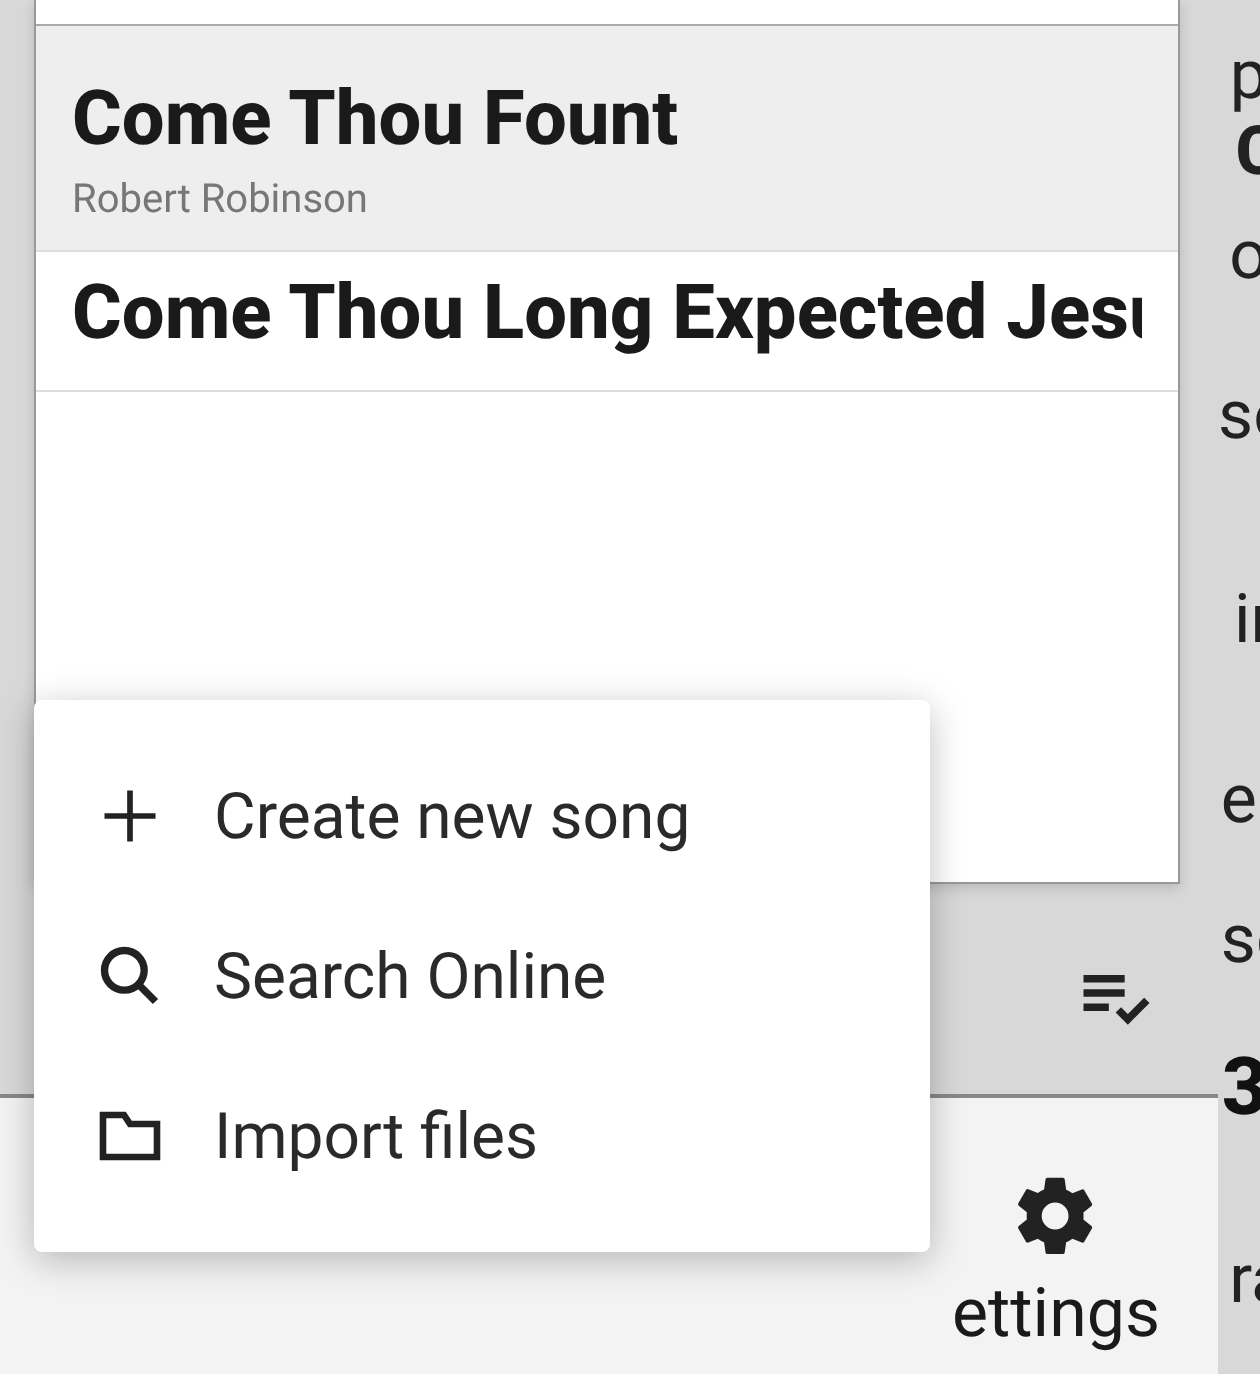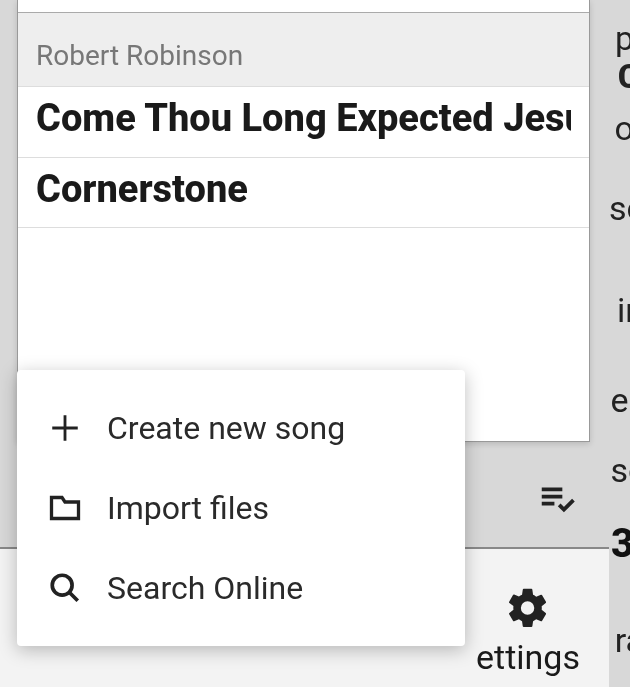--- a/index.html
+++ b/index.html
@@ -52,38 +52,37 @@
     }
     .song-title {
       font-size: 38px;
       font-weight: 800;
       color: #1a1a1a;
       line-height: 1.25;
       white-space: nowrap;
       overflow: hidden;
     }
     .song-artist {
-      font-size: 28px;
+      font-size: 20px;
       color: #777;
       font-weight: 400;
       margin-top: 2px;
     }
     .hidden-next {
       height: 60px;
     }
     .popup-menu {
       position: absolute;
       top: 350px;
       left: 17px;
       width: 448px;
       background: #fff;
       border-radius: 4px;
       box-shadow: 0 4px 18px rgba(0,0,0,0.25);
       padding: 18px 0;
-      margin-top: 20px;
     }
     .popup-item {
       display: flex;
       align-items: center;
       padding: 20px 28px;
       cursor: pointer;
     }
     .popup-icon {
       width: 40px;
       height: 40px;
@@ -173,50 +172,48 @@
     <svg viewBox="0 0 24 24" width="46" height="46">
       <path fill="#222" d="M19.14,12.94a7.07,7.07,0,0,0,.05-.94,7.07,7.07,0,0,0-.05-.94l2.11-1.65a.5.5,0,0,0,.12-.64l-2-3.46a.5.5,0,0,0-.61-.22l-2.49,1a7,7,0,0,0-1.62-.94l-.38-2.65A.5.5,0,0,0,13.77,2H9.77a.5.5,0,0,0-.5.42L8.89,5.07a7,7,0,0,0-1.62.94l-2.49-1a.5.5,0,0,0-.61.22l-2,3.46a.5.5,0,0,0,.12.64L4.4,11A7.07,7.07,0,0,0,4.35,12a7.07,7.07,0,0,0,.05.94L2.29,14.59a.5.5,0,0,0-.12.64l2,3.46a.5.5,0,0,0,.61.22l2.49-1a7,7,0,0,0,1.62.94l.38,2.65a.5.5,0,0,0,.5.42h4a.5.5,0,0,0,.5-.42l.38-2.65a7,7,0,0,0,1.62-.94l2.49,1a.5.5,0,0,0,.61-.22l2-3.46a.5.5,0,0,0-.12-.64ZM11.77,15.5A3.5,3.5,0,1,1,15.27,12,3.5,3.5,0,0,1,11.77,15.5Z"></path>
     </svg>
   </span>
   <span class="settings-label">ettings</span>
 </div>
 
 <div class="song-list-panel">
   <div class="list-top-shadow"></div>
   <div class="song-item first">
+    <div class="song-title">Come Thou Fount</div>
     <div class="song-artist">Robert Robinson</div>
   </div>
   <div class="song-item">
     <div class="song-title">Come Thou Long Expected Jesus</div>
-  </div>
-  <div class="song-item last">
-    <div class="song-title">Cornerstone</div>
   </div>
   <div class="hidden-next"></div>
 </div>
 
 <div class="popup-menu">
   <div class="popup-item">
     <span class="popup-icon">
       <svg viewBox="0 0 24 24" width="34" height="34">
         <path d="M11 3h2v18h-2z M3 11h18v2H3z" fill="#222"></path>
       </svg>
     </span>
     <span class="popup-label">Create new song</span>
   </div>
   <div class="popup-item">
     <span class="popup-icon">
-      <svg viewBox="0 0 24 24" width="36" height="36">
-        <path d="M3 5h7l2 3h9v11H3z" fill="none" stroke="#222" stroke-width="2.2"></path>
-      </svg>
-    </span>
-    <span class="popup-label">Import files</span>
-  </div>
-  <div class="popup-item">
-    <span class="popup-icon">
       <svg viewBox="0 0 24 24" width="34" height="34">
         <circle cx="10" cy="10" r="7" fill="none" stroke="#222" stroke-width="2.6"></circle>
         <path d="M15 15l6 6" stroke="#222" stroke-width="2.6"></path>
       </svg>
     </span>
     <span class="popup-label">Search Online</span>
   </div>
+  <div class="popup-item">
+    <span class="popup-icon">
+      <svg viewBox="0 0 24 24" width="36" height="36">
+        <path d="M3 5h7l2 3h9v11H3z" fill="none" stroke="#222" stroke-width="2.2"></path>
+      </svg>
+    </span>
+    <span class="popup-label">Import files</span>
+  </div>
 </div>
 
 </body></html>

